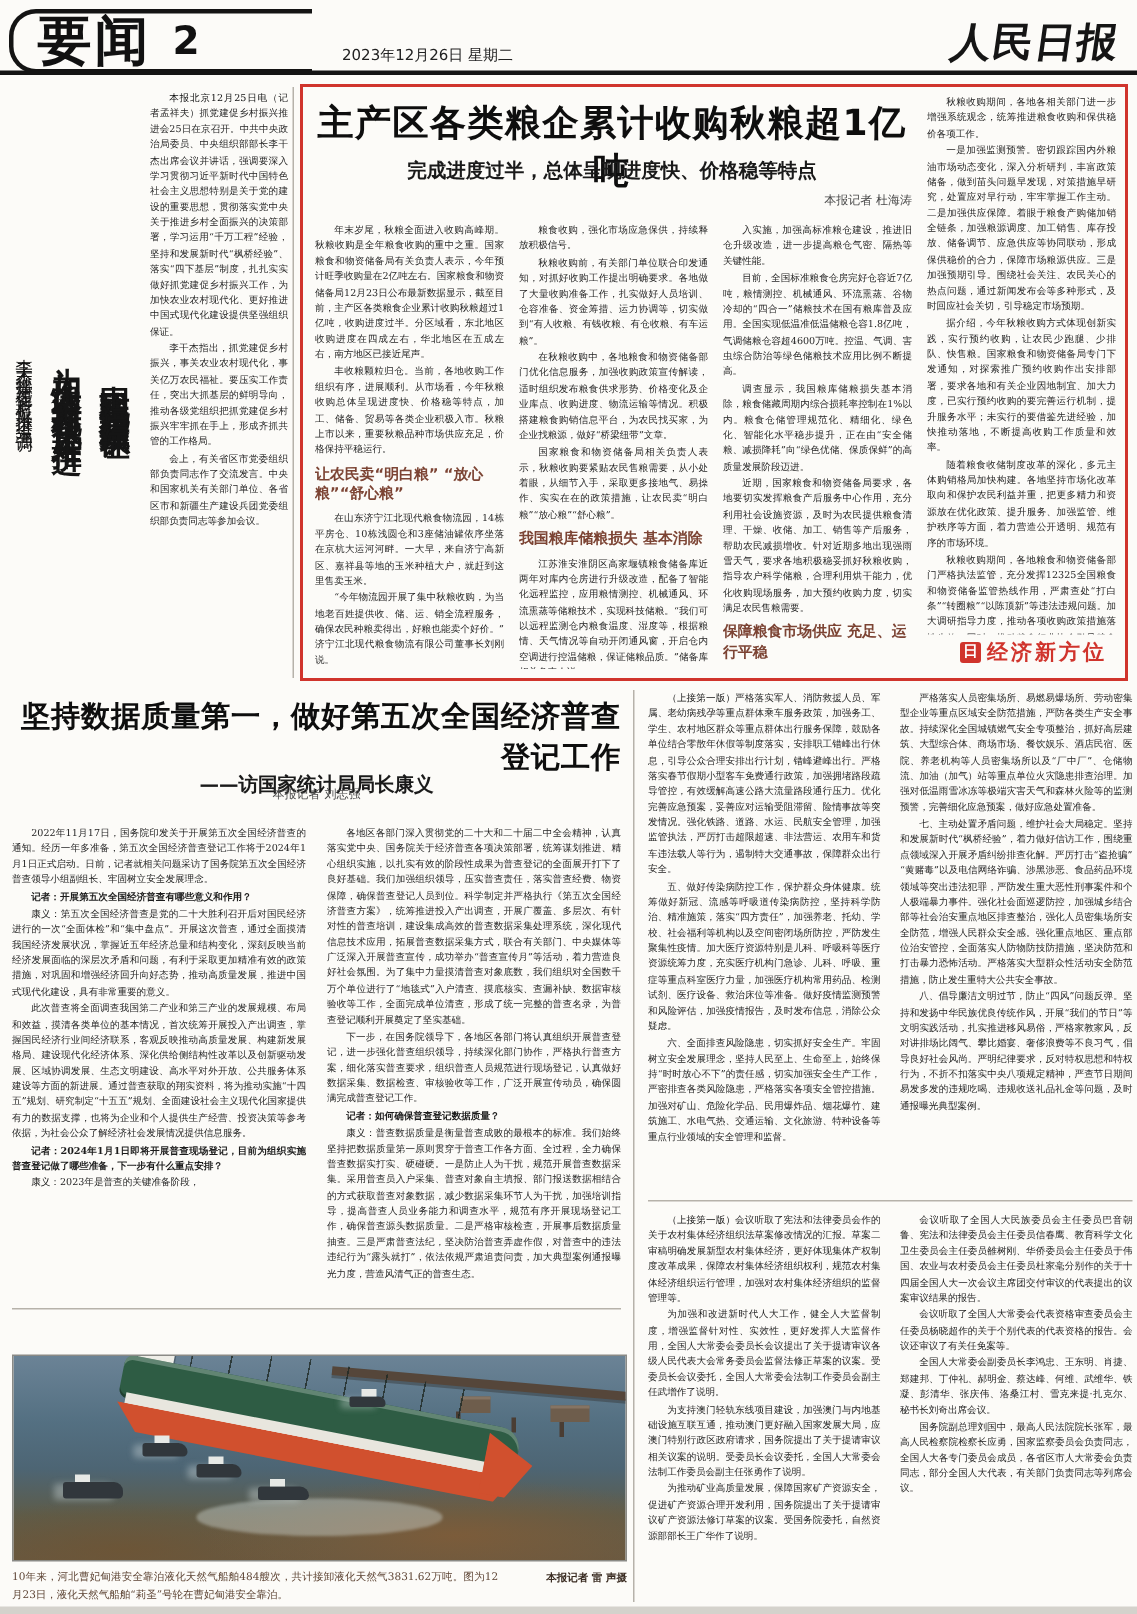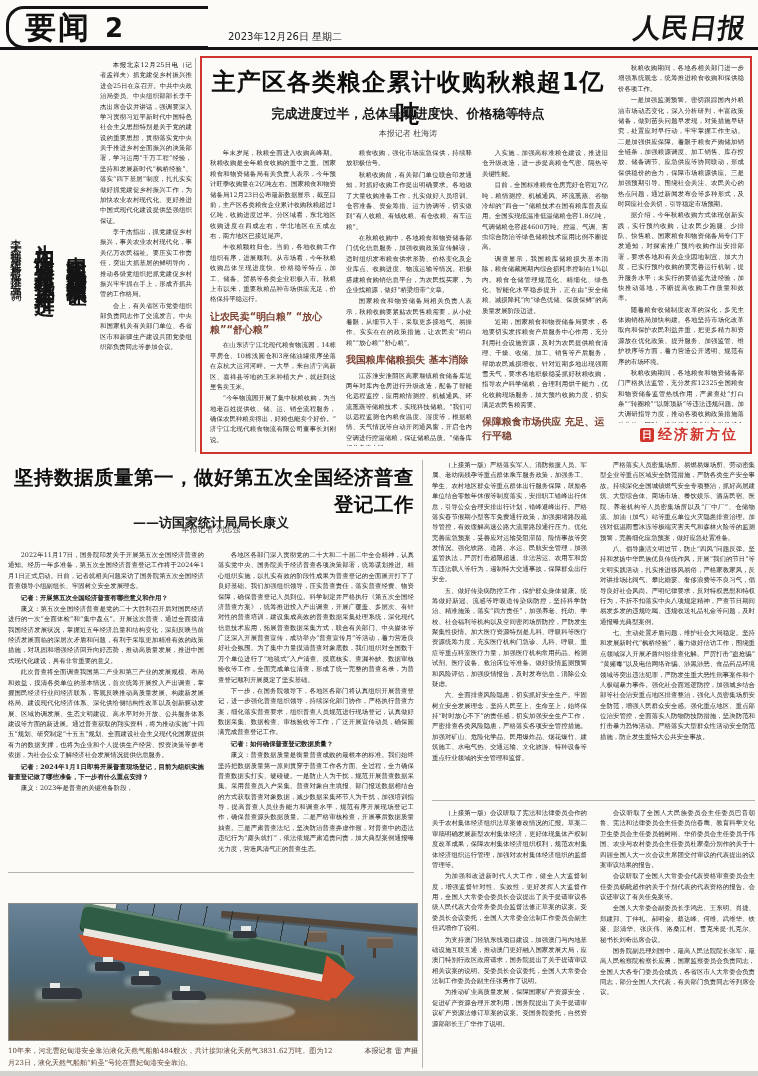--- a/index.html
+++ b/index.html
@@ -1,21 +1,21 @@
 <!DOCTYPE html>
 <html lang="zh"><head>
 <meta charset="utf-8">
 <style>
   html,body{margin:0;padding:0;background:#e9e7e2;}
   .page{position:relative;width:758px;height:1076px;margin:0 auto;background:#fcfbf8;overflow:hidden;
         font-family:"DejaVu Serif","Liberation Serif",serif;color:#262626;}
   
   .hd-box{position:absolute;left:6px;top:6px;width:202px;height:43px;border:3px solid #141414;border-right:none;
           border-radius:18px 0 0 18px;display:flex;align-items:center;padding-left:16px;box-sizing:border-box;background:#fcfbf8;}
-  .hd-label{font-family:"DejaVu Sans","Liberation Sans",sans-serif;font-weight:bold;font-size:31px;letter-spacing:2px;color:#111;text-align:center;}
+  .hd-label{font-family:"DejaVu Sans","Liberation Sans",sans-serif;font-weight:bold;font-size:36px;letter-spacing:2px;color:#111;text-align:center;}
   .hd-num{font-family:"DejaVu Sans","Liberation Sans",sans-serif;font-weight:bold;font-size:26px;margin-left:14px;color:#111;}
   .hd-date{position:absolute;left:228px;top:30px;font-size:10px;color:#222;font-family:"DejaVu Sans","Liberation Sans",sans-serif;}
   .hd-rule{position:absolute;left:0;top:47px;width:758px;height:3px;background:#141414;}
   .masthead{position:absolute;right:12px;top:10px;font-size:27px;font-weight:bold;color:#151515;
             transform:skewX(-8deg);letter-spacing:1px;font-family:"DejaVu Serif",serif;}
   
   .col{position:absolute;overflow:hidden;text-align:justify;}
   .col p{margin:0 0 1px 0;text-indent:2em;line-height:1.62;}
   p.t-sub{text-indent:0;text-align:left;font-weight:bold;color:#7c4434;margin:5px 0 4px;
           font-family:"DejaVu Sans","Liberation Sans",sans-serif;font-size:1.55em;line-height:1.35;}
@@ -26,21 +26,21 @@
         font-family:"DejaVu Sans","Liberation Sans",sans-serif;color:#151515;text-align:center;}
   .divider-v{position:absolute;width:1px;background:#b6b2aa;}
   .divider-h{position:absolute;height:1px;background:#b6b2aa;}
   
   .redbox{position:absolute;left:200px;top:56px;width:552px;height:398px;border:2.5px solid #d0342c;
           box-sizing:border-box;background:#fcfbf8;}
   .mh{position:absolute;left:6px;top:8px;width:400px;text-align:center;font-family:"DejaVu Sans","Liberation Sans",sans-serif;
       font-weight:bold;font-size:24px;letter-spacing:1px;color:#0e0e0e;}
   .msub{position:absolute;left:6px;top:47px;width:400px;text-align:center;font-family:"DejaVu Sans","Liberation Sans",sans-serif;
       font-weight:bold;font-size:13px;color:#1a1a1a;}
-  .mby{position:absolute;left:6px;top:70px;width:400px;text-align:center;font-size:8px;color:#4a4a4a;}
+  .mby{position:absolute;left:6px;top:70px;width:400px;text-align:right;font-size:8px;color:#4a4a4a;}
   .news{font-size:6.4px;}
   .badge{position:absolute;right:12px;bottom:8px;display:flex;align-items:center;gap:4px;
          font-family:"DejaVu Sans","Liberation Sans",sans-serif;font-weight:bold;font-size:14px;color:#d0342c;letter-spacing:2px;}
   .badge-ico{width:14px;height:14px;background:#d0342c;color:#fff;font-size:10px;line-height:14px;text-align:center;
              border-radius:2px;letter-spacing:0;}
   
   .ih{position:absolute;left:0;top:2px;width:100%;text-align:right;font-family:"DejaVu Sans","Liberation Sans",sans-serif;
       font-weight:bold;font-size:19.5px;color:#0e0e0e;letter-spacing:0.5px;}
   .isub{position:absolute;left:0;top:52px;width:100%;text-align:center;font-family:"DejaVu Sans","Liberation Sans",sans-serif;
       font-weight:bold;font-size:13px;color:#1a1a1a;}
@@ -62,21 +62,21 @@
      clip-path:polygon(0 0,100% 0,96% 100%,6% 100%);}
   .ship-bow{position:absolute;right:-4%;top:30%;width:12%;height:58%;background:#d1502e;
      clip-path:polygon(0 0,100% 40%,55% 100%,0 100%);}
   .ship-house{position:absolute;left:3%;top:4%;width:9%;height:40%;background:#efeee8;border-radius:2px;box-shadow:1px 1px 0 rgba(0,0,0,.25);}
   .ship-masts{position:absolute;left:16%;top:-6%;width:70%;height:30%;
      background:repeating-linear-gradient(90deg,rgba(30,40,35,.8) 0 1px,transparent 1px 26px);}
   .tug{position:absolute;width:30px;height:9px;background:#31373c;border-radius:2px 6px 3px 2px;box-shadow:-6px 1px 4px rgba(220,228,228,.35);}
   .tug::after{content:"";position:absolute;left:8px;top:-5px;width:10px;height:5px;background:#e7e9e6;}
   .wake{position:absolute;background:rgba(215,225,222,.4);border-radius:50%;filter:blur(1px);}
   .caption{position:absolute;left:8px;top:1046px;width:410px;font-size:7px;line-height:1.7;color:#5d4434;text-align:justify;}
-  .caption .attr{font-weight:normal;color:#3a2c22;float:right;margin-left:32px;}
+  .caption .attr{font-weight:bold;color:#3a2c22;float:right;margin-left:32px;}
   .bottom-strip{position:absolute;left:0;top:1071px;width:758px;height:5px;background:#d4d2cc;}
 </style>
 </head>
 <body>
 
 <div class="page">
 
   <div class="hd-box">
     <span class="hd-label">要闻</span>
     <span class="hd-num">2</span>
@@ -158,22 +158,22 @@
   <div class="divider-h" style="left:8px;top:872px;width:406px;"></div>
 
   <div style="position:absolute;left:432px;top:460px;width:323px;height:334px;">
     <div class="col news" style="left:0;top:0;width:155px;height:334px;">
         <p class="t-p"><b>（上接第一版）</b>严格落实军人、消防救援人员、军属、老幼病残孕等重点群体乘车服务政策，加强务工、学生、农村地区群众等重点群体出行服务保障，鼓励各单位结合零散年休假等制度落实，安排职工错峰出行休息，引导公众合理安排出行计划，错峰避峰出行。严格落实春节假期小型客车免费通行政策，加强拥堵路段疏导管控，有效缓解高速公路大流量路段通行压力。优化完善应急预案，妥善应对运输受阻滞留、险情事故等突发情况。强化铁路、道路、水运、民航安全管理，加强监管执法，严厉打击超限超速、非法营运、农用车和货车违法载人等行为，遏制特大交通事故，保障群众出行安全。</p>
         <p class="t-p">五、做好传染病防控工作，保护群众身体健康。统筹做好新冠、流感等呼吸道传染病防控，坚持科学防治、精准施策，落实“四方责任”，加强养老、托幼、学校、社会福利等机构以及空间密闭场所防控，严防发生聚集性疫情。加大医疗资源特别是儿科、呼吸科等医疗资源统筹力度，充实医疗机构门急诊、儿科、呼吸、重症等重点科室医疗力量，加强医疗机构常用药品、检测试剂、医疗设备、救治床位等准备。做好疫情监测预警和风险评估，加强疫情报告，及时发布信息，消除公众疑虑。</p>
         <p class="t-p">六、全面排查风险隐患，切实抓好安全生产。牢固树立安全发展理念，坚持人民至上、生命至上，始终保持“时时放心不下”的责任感，切实加强安全生产工作，严密排查各类风险隐患，严格落实各项安全管控措施。加强对矿山、危险化学品、民用爆炸品、烟花爆竹、建筑施工、水电气热、交通运输、文化旅游、特种设备等重点行业领域的安全管理和监督。</p>
       </div>
     <div class="col news" style="left:168px;top:0;width:155px;height:334px;">
         <p class="t-p">严格落实人员密集场所、易燃易爆场所、劳动密集型企业等重点区域安全防范措施，严防各类生产安全事故。持续深化全国城镇燃气安全专项整治，抓好高层建筑、大型综合体、商场市场、餐饮娱乐、酒店民宿、医院、养老机构等人员密集场所以及“厂中厂”、仓储物流、加油（加气）站等重点单位火灾隐患排查治理。加强对低温雨雪冰冻等极端灾害天气和森林火险等的监测预警，完善细化应急预案，做好应急处置准备。</p>
+        <p class="t-p">七、主动处置矛盾问题，维护社会大局稳定。坚持和发展新时代“枫桥经验”，着力做好信访工作，围绕重点领域深入开展矛盾纠纷排查化解。严厉打击“盗抢骗”“黄赌毒”以及电信网络诈骗、涉黑涉恶、食品药品环境领域等突出违法犯罪，严防发生重大恶性刑事案件和个人极端暴力事件。强化社会面巡逻防控，加强城乡结合部等社会治安重点地区排查整治，强化人员密集场所安全防范，增强人民群众安全感。强化重点地区、重点部位治安管控，全面落实人防物防技防措施，坚决防范和打击暴力恐怖活动。严格落实大型群众性活动安全防范措施，防止发生重特大公共安全事故。</p>
         <p class="t-p">八、倡导廉洁文明过节，防止“四风”问题反弹。坚持和发扬中华民族优良传统作风，开展“我们的节日”等文明实践活动，扎实推进移风易俗，严格家教家风，反对讲排场比阔气、攀比婚宴、奢侈浪费等不良习气，倡导良好社会风尚。严明纪律要求，反对特权思想和特权行为，不折不扣落实中央八项规定精神，严查节日期间易发多发的违规吃喝、违规收送礼品礼金等问题，及时通报曝光典型案例。</p>
-        <p class="t-p">七、主动处置矛盾问题，维护社会大局稳定。坚持和发展新时代“枫桥经验”，着力做好信访工作，围绕重点领域深入开展矛盾纠纷排查化解。严厉打击“盗抢骗”“黄赌毒”以及电信网络诈骗、涉黑涉恶、食品药品环境领域等突出违法犯罪，严防发生重大恶性刑事案件和个人极端暴力事件。强化社会面巡逻防控，加强城乡结合部等社会治安重点地区排查整治，强化人员密集场所安全防范，增强人民群众安全感。强化重点地区、重点部位治安管控，全面落实人防物防技防措施，坚决防范和打击暴力恐怖活动。严格落实大型群众性活动安全防范措施，防止发生重特大公共安全事故。</p>
       </div>
   </div>
 
   <div class="divider-h" style="left:432px;top:800px;width:323px;"></div>
 
   <div style="position:absolute;left:432px;top:808px;width:323px;height:258px;">
     <div class="col news" style="left:0;top:0;width:155px;height:258px;">
         <p class="t-p"><b>（上接第一版）</b>会议听取了宪法和法律委员会作的关于农村集体经济组织法草案修改情况的汇报。草案二审稿明确发展新型农村集体经济，更好体现集体产权制度改革成果，保障农村集体经济组织权利，规范农村集体经济组织运行管理，加强对农村集体经济组织的监督管理等。</p>
         <p class="t-p">为加强和改进新时代人大工作，健全人大监督制度，增强监督针对性、实效性，更好发挥人大监督作用，全国人大常委会委员长会议提出了关于提请审议各级人民代表大会常务委员会监督法修正草案的议案。受委员长会议委托，全国人大常委会法制工作委员会副主任武增作了说明。</p>
         <p class="t-p">为支持澳门轻轨东线项目建设，加强澳门与内地基础设施互联互通，推动澳门更好融入国家发展大局，应澳门特别行政区政府请求，国务院提出了关于提请审议相关议案的说明。受委员长会议委托，全国人大常委会法制工作委员会副主任张勇作了说明。</p>

